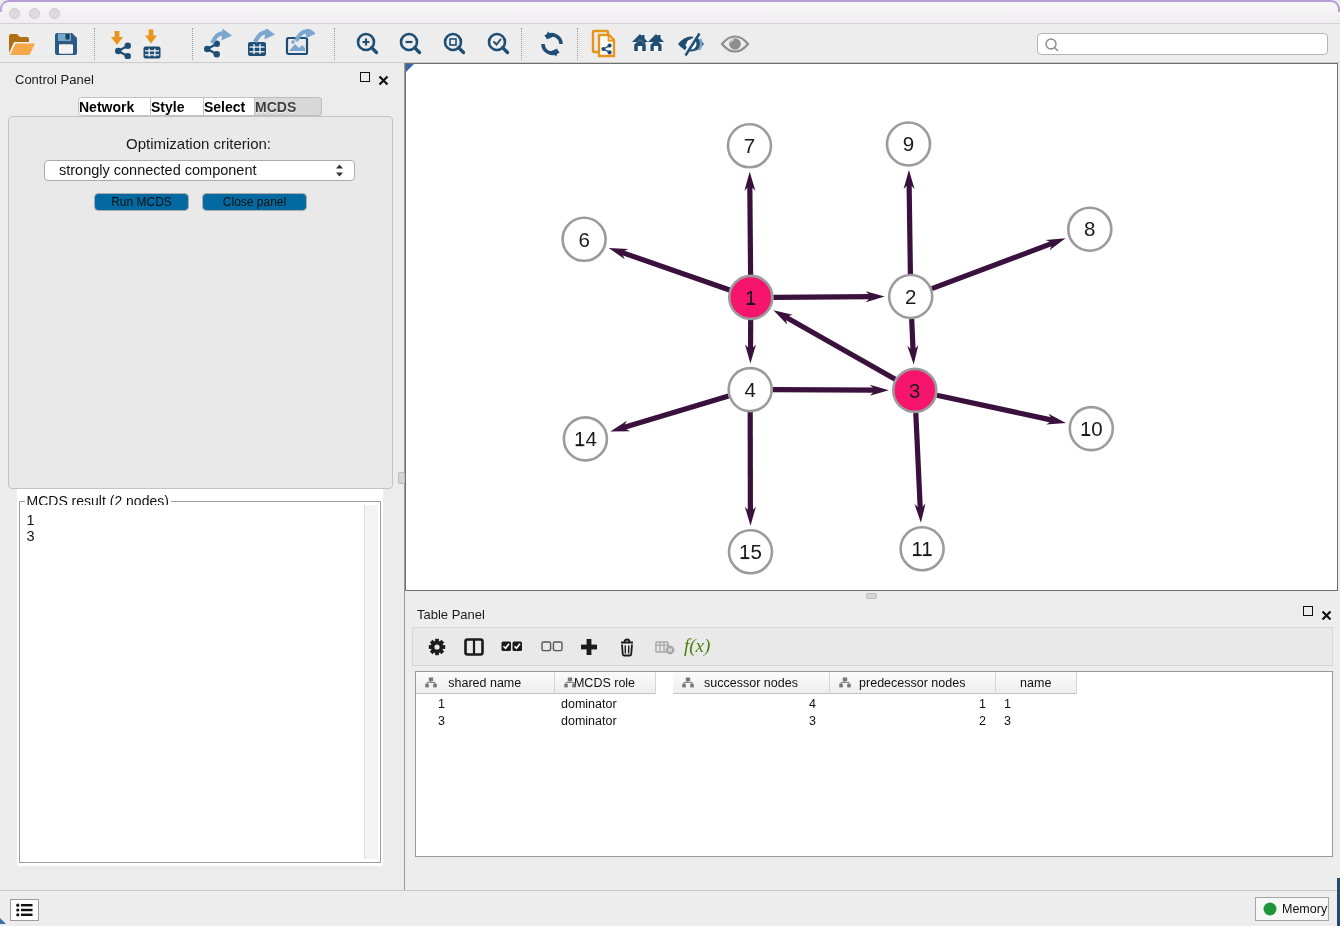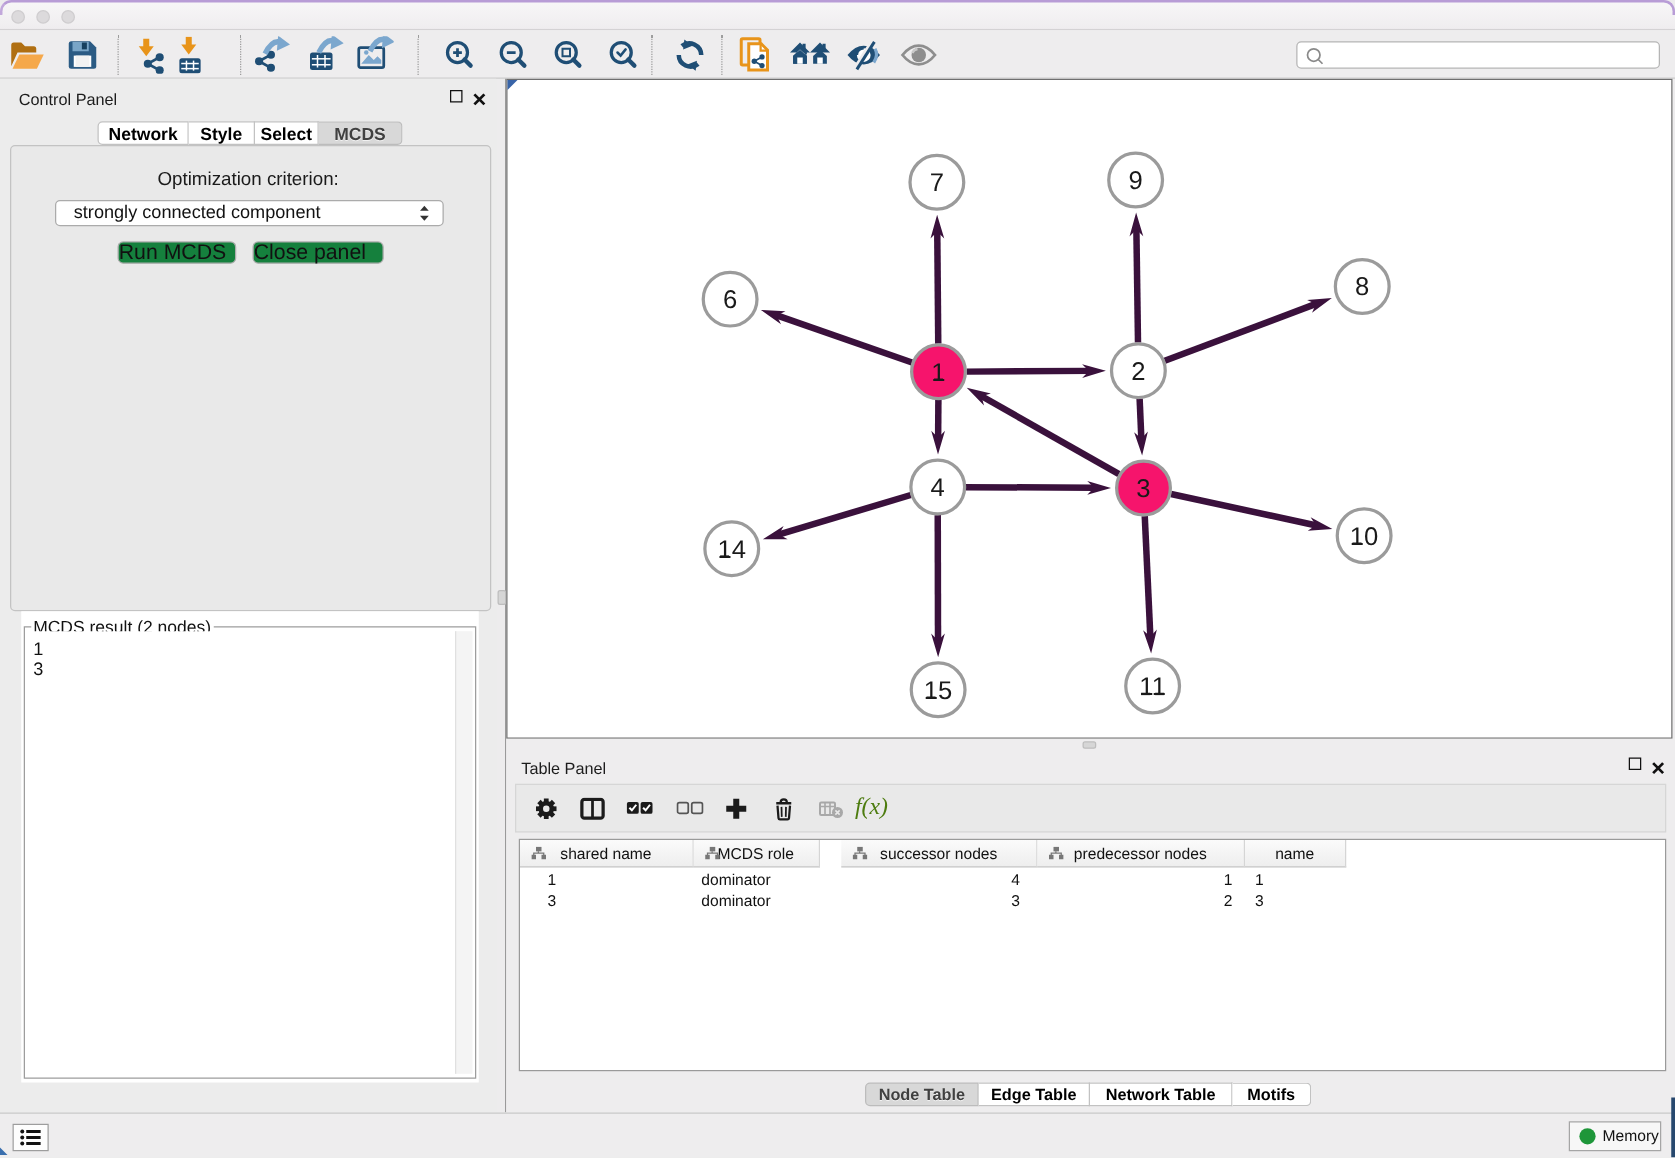--- a/index.html
+++ b/index.html
@@ -22,32 +22,32 @@
 .tsep{position:absolute;top:3px;height:32px;width:0;border-left:1px dotted #9d9d9d}
 #searchbox{position:absolute;left:1037px;top:8px;width:291px;height:22px;background:#fff;
  border:1px solid #b5b5b5;border-radius:4px}
 
 #cpanel{position:absolute;left:0;top:63px;width:397px;height:827px;background:#ececec}
 #cpanel-head{position:absolute;left:15px;font-size:13px;color:#1c1c1c}
 .wicon-sq{position:absolute;width:10px;height:10px;border:1.6px solid #111}
 
 .tabrow{position:absolute;height:19px;display:flex}
 .tab{height:19px;font-size:14px;font-weight:bold;color:#000;background:#fff;border:1px solid #c2c2c2;
- border-left:none;text-align:center;line-height:18px}
+ border-left:none;line-height:18px}
 .tab.first{border-left:1px solid #c2c2c2;border-radius:4px 0 0 4px}
 .tab.last{border-radius:0 4px 4px 0}
 .tab.sel{background:#d8d8d8;color:#404040;border-color:#bcbcbc;text-shadow:0 1px 0 #f2f2f2}
 
 #tabbox{position:absolute;left:8px;top:53px;width:385px;height:373px;
  border:1px solid #c3c3c3;border-radius:4px;background:#e9e9e9}
 #optlabel{position:absolute;left:0;top:72px;width:397px;text-align:center;font-size:15px;color:#1a1a1a}
 #dropdown{position:absolute;left:44px;top:97px;width:311px;height:21px;background:#fff;
  border:1px solid #ababab;border-radius:4px;font-size:14.5px;color:#111;line-height:19px;padding-left:14px}
-.btn{position:absolute;height:18px;background:#15803d;border:1px solid #adadad;border-radius:4.5px;
- font-size:17px;color:#111;text-align:left;line-height:16px}
+.btn{position:absolute;height:18px;background:#0369a1;border:1px solid #adadad;border-radius:4.5px;
+ font-size:12px;color:#111;text-align:center;line-height:16px}
 
 #resultwrap{position:absolute;left:17px;top:426px;width:366px;height:377px;background:#fff}
 #fieldset{position:absolute;left:1.5px;top:12px;width:362px;height:362px;border:1px solid #9d9d9d}
 #legend{position:absolute;left:5px;top:-9px;background:#fff;padding:0 2px;font-size:14px;color:#111}
 #resarea{position:absolute;left:2px;top:3px;width:356px;height:354px;background:#fff;font-size:14.5px;color:#111;line-height:16px;padding:7px 0 0 5px}
 #resscroll{position:absolute;right:2px;top:3px;width:14px;height:354px;background:#f4f4f4;border-left:1px solid #e0e0e0}
 #vsplitline{position:absolute;left:404px;top:63px;width:1px;height:827px;background:#9a9a9a}
 #vhandle{position:absolute;left:398px;top:472px;width:7px;height:12px;background:#d6d6d6;border:1px solid #bdbdbd;border-radius:2px}
 
 #netwin{position:absolute;left:405px;top:63px;width:933px;height:528px;border:1px solid #6f6f6f;background:#fff}
@@ -420,26 +420,20 @@
       <div class="trow" style="left:145px;top:25px">dominator</div>
       <div class="trow" style="left:300px;top:25px;width:100px;text-align:right">4</div>
       <div class="trow" style="left:470px;top:25px;width:100px;text-align:right">1</div>
       <div class="trow" style="left:588px;top:25px">1</div>
       <div class="trow" style="left:22px;top:42px">3</div>
       <div class="trow" style="left:145px;top:42px">dominator</div>
       <div class="trow" style="left:300px;top:42px;width:100px;text-align:right">3</div>
       <div class="trow" style="left:470px;top:42px;width:100px;text-align:right">2</div>
       <div class="trow" style="left:588px;top:42px">3</div>
  </div>
- <div id="btabs">
-  <div class="tab first sel" style="width:91px">Node Table</div>
-  <div class="tab" style="width:89px">Edge Table</div>
-  <div class="tab" style="width:114px">Network Table</div>
-  <div class="tab last" style="width:63px">Motifs</div>
- </div>
 </div>
 <div id="statusbar">
  <div id="listbtn">
       <svg width="17" height="14" viewBox="0 0 17 14" style="position:absolute;left:5px;top:3px">
         <circle cx="1.8" cy="2.2" r="1.6" fill="#111"></circle>
         <circle cx="1.8" cy="7" r="1.6" fill="#111"></circle>
         <circle cx="1.8" cy="11.8" r="1.6" fill="#111"></circle>
         <rect x="5" y="1" width="11.5" height="2.4" fill="#111"></rect>
         <rect x="5" y="5.8" width="11.5" height="2.4" fill="#111"></rect>
         <rect x="5" y="10.6" width="11.5" height="2.4" fill="#111"></rect>

